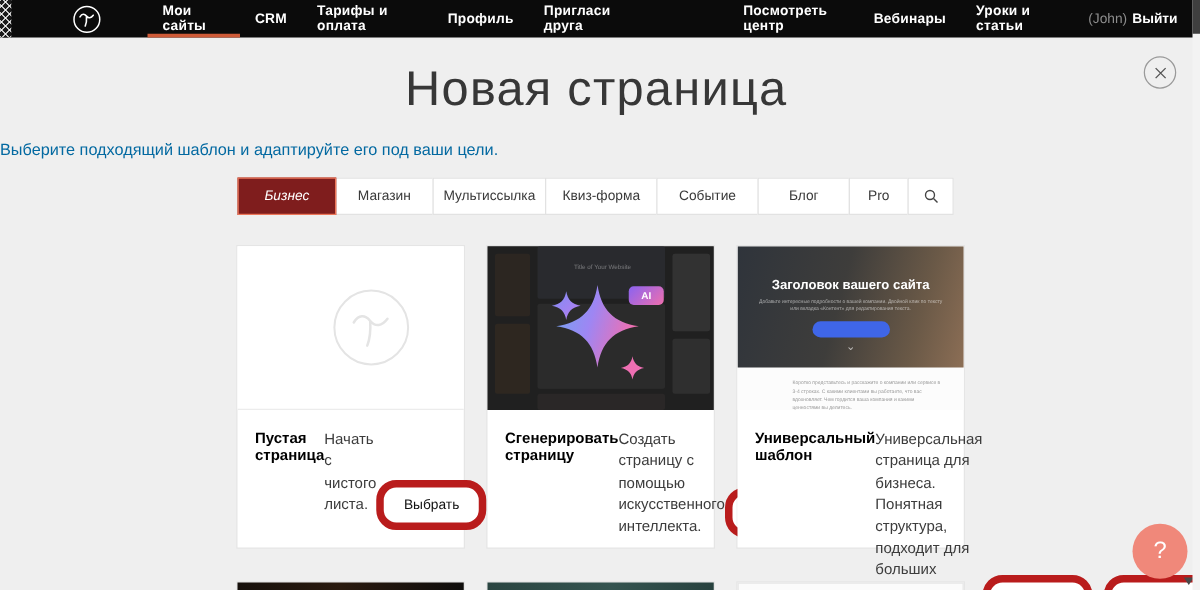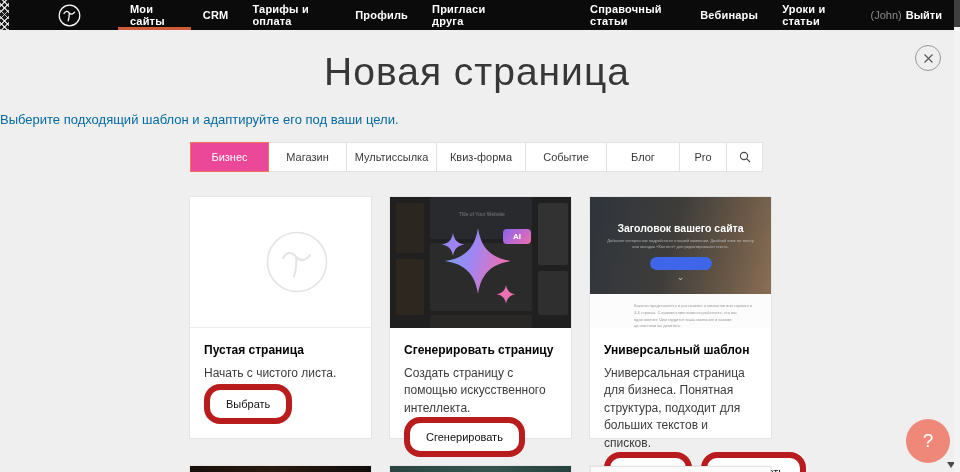--- a/index.html
+++ b/index.html
@@ -35,33 +35,33 @@
 
   .close-btn { position:absolute; left:915px; top:45px; width:26px; height:26px; border-radius:50%;
                border:1px solid #9a9a9a; background:transparent; display:flex; align-items:center;
                justify-content:center; cursor:pointer; }
 
   
   .tabs { position:absolute; left:190px; top:142px; width:579px; height:30px; display:flex; }
   .tab { background:#fff; border:1px solid #e2e2e2; margin-left:-1px; display:flex; align-items:center;
          justify-content:center; font-size:11px; color:#3a3a3a; cursor:pointer; }
   .tab:first-child { margin-left:0; }
-  .tab.active { background:#ec4899; border-color:#ed7659; color:#fff; z-index:1; }
+  .tab.active { background:#7f1d1d; border-color:#ed7659; color:#fff; z-index:1;font-style:italic; }
   .t0{width:79px;} .t1{width:79px;} .t2{width:91px;} .t3{width:90px;} .t4{width:82px;}
   .t5{width:74px;} .t6{width:48px;} .t7{width:37px;}
 
   
   .cards { position:absolute; left:190px; top:197px; display:flex; gap:19px; }
   .cards.row2 { top:466px; }
   .card { width:181px; height:241px; background:#fff; box-shadow:0 0 0 1px rgba(0,0,0,.04);
           display:flex; flex-direction:column; }
   .card-img { position:relative; height:131px; overflow:hidden; flex:none;padding-left:33px; }
   .card-img.blank { background:#fff; border-bottom:1px solid #ececec;
                     display:flex; align-items:center; justify-content:center; }
-  .card-body { flex:1; padding:15px 14px 14px; display:flex; flex-direction:column; }
+  .card-body { flex:1; padding:15px 14px 14px; display:flex; flex-direction:row; }
   .card-title { font-size:12px; font-weight:700; color:#000; margin-bottom:8px; }
   .card-desc { font-size:12px; color:#3c3c3c; line-height:1.45; }
   .btn-row { margin-top:auto; display:flex; gap:9px; }
   .pill-btn { background:#fff; border:6px solid #b91c1c; border-radius:16px; padding:8px 16px;
               font-size:11px; color:#111; font-family:"Liberation Sans",sans-serif; cursor:pointer; white-space:nowrap; }
 
   
   .card-img.ai { background:#2d2d2d; }
   .th { position:absolute; border-radius:2px; }
   .ai-overlay { position:absolute; inset:0; background:rgba(18,18,18,.45); }
@@ -117,21 +117,21 @@
     </div>
     <nav class="main-nav">
       <a class="nav-item active">Мои сайты</a>
       <a class="nav-item">CRM</a>
       <a class="nav-item">Тарифы и оплата</a>
       <a class="nav-item">Профиль</a>
       <a class="nav-item">Пригласи друга</a>
     </nav>
     <div class="spacer"></div>
     <nav class="right-nav">
-      <a class="nav-item">Справочный статьи</a>
+      <a class="nav-item">Посмотреть центр</a>
       <a class="nav-item">Вебинары</a>
       <a class="nav-item">Уроки и статьи</a>
       <span class="user">
         <span class="user-name">(John)</span>
         <a class="logout">Выйти</a>
       </span>
     </nav>
   </div>
 
   <button class="close-btn">

